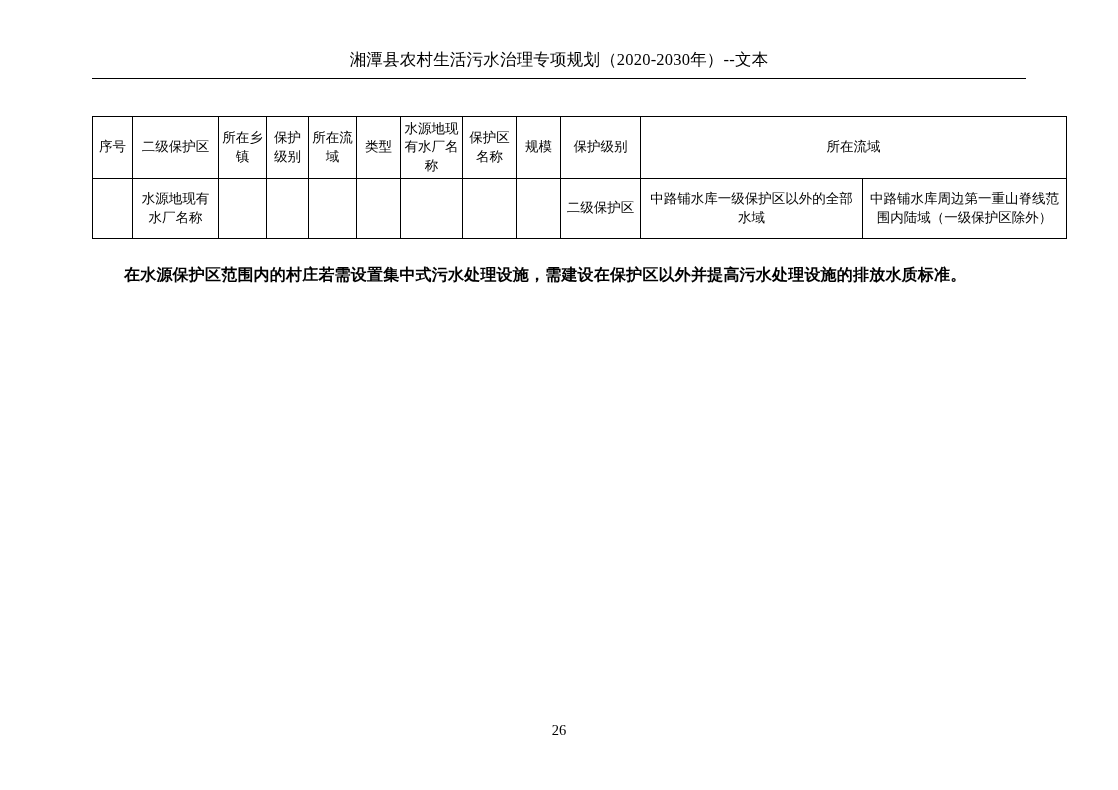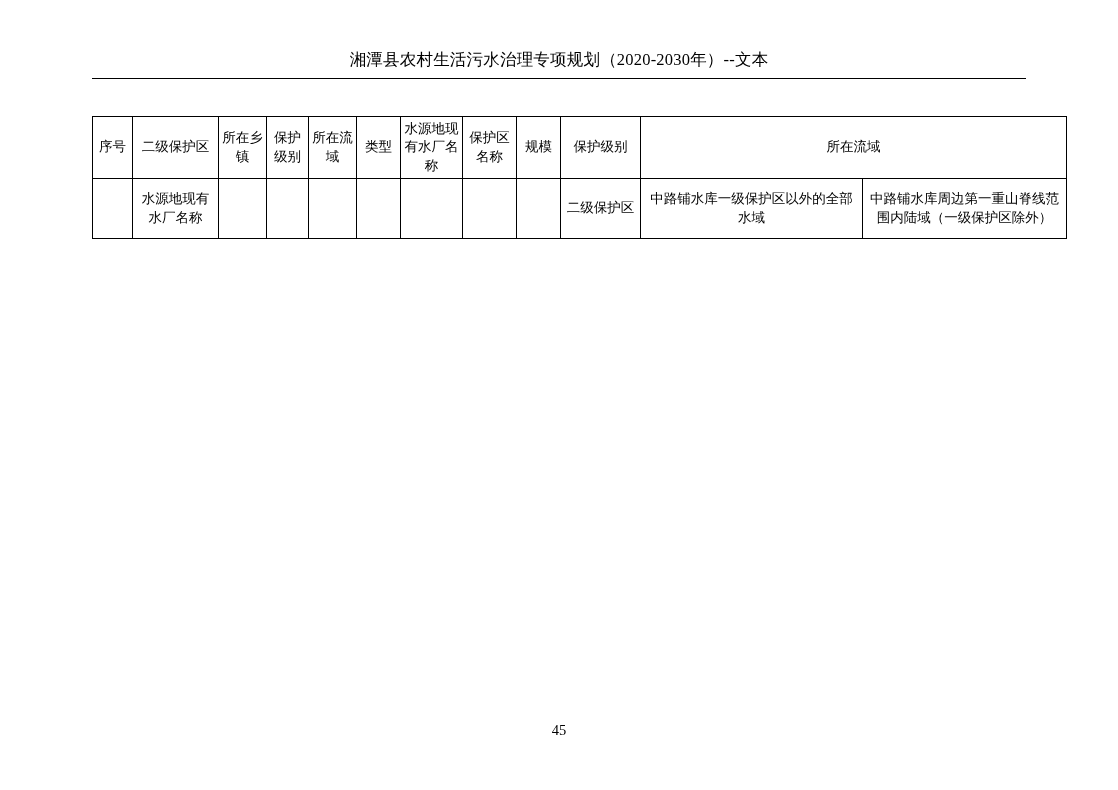--- a/index.html
+++ b/index.html
@@ -163,16 +163,17 @@
           <td></td>
           <td></td>
           <td>二级保护区</td>
           <td class="range-left">中路铺水库一级保护区以外的全部水域</td>
           <td class="range-left">中路铺水库周边第一重山脊线范围内陆域（一级保护区除外）</td>
         </tr>
       </tbody>
     </table>
   </div>
 
+  <div class="note">在水源保护区范围内的村庄若需设置集中式污水处理设施，需建设在保护区以外并提高污水处理设施的排放水质标准。</div>
 
-  <div class="page-number">45</div>
+  <div class="page-number">26</div>
 
 </div>
 
 </body></html>

